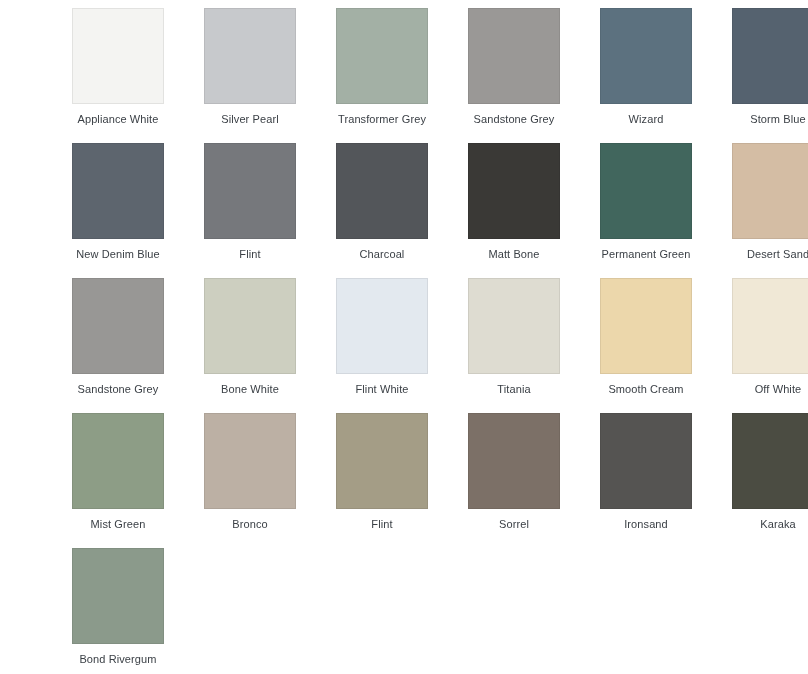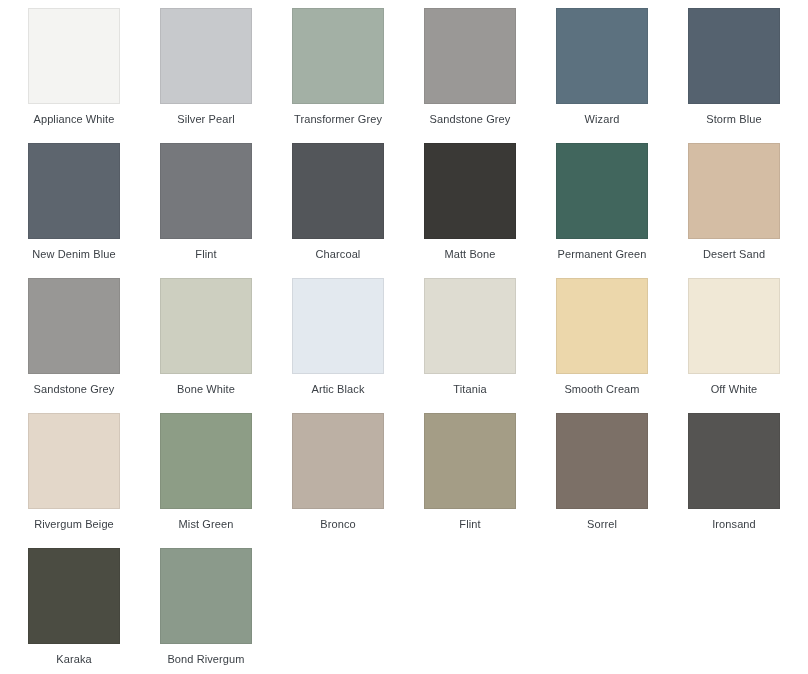--- a/index.html
+++ b/index.html
@@ -23,21 +23,21 @@
     align-content: start;
     padding-left: 28px;
     padding-top: 8px;
     box-sizing: border-box;
   }
   .swatch-cell {
     width: 136px;
     height: 135px;
     display: flex;
     flex-direction: column;
-    align-items: flex-start;
+    align-items: flex-end;
     box-sizing: border-box;
   }
   .swatch-chip {
     width: 92px;
     height: 96px;
     display: block;
     box-sizing: border-box;
     border: 1px solid rgba(0, 0, 0, 0.07);
   }
   .swatch-label {
@@ -106,37 +106,33 @@
     <div class="swatch-cell">
       <div class="swatch-chip" style="background-color: rgb(152, 151, 149);"></div>
       <div class="swatch-label">Sandstone Grey</div>
     </div>
     <div class="swatch-cell">
       <div class="swatch-chip" style="background-color: rgb(205, 207, 192);"></div>
       <div class="swatch-label">Bone White</div>
     </div>
     <div class="swatch-cell">
       <div class="swatch-chip" style="background-color: rgb(227, 233, 239);"></div>
-      <div class="swatch-label">Artic Black</div>
+      <div class="swatch-label">Flint White</div>
     </div>
     <div class="swatch-cell">
       <div class="swatch-chip" style="background-color: rgb(222, 220, 209);"></div>
       <div class="swatch-label">Titania</div>
     </div>
     <div class="swatch-cell">
       <div class="swatch-chip" style="background-color: rgb(236, 215, 171);"></div>
       <div class="swatch-label">Smooth Cream</div>
     </div>
     <div class="swatch-cell">
       <div class="swatch-chip" style="background-color: rgb(240, 232, 214);"></div>
       <div class="swatch-label">Off White</div>
-    </div>
-    <div class="swatch-cell">
-      <div class="swatch-chip" style="background-color: rgb(227, 215, 201);"></div>
-      <div class="swatch-label">Rivergum Beige</div>
     </div>
     <div class="swatch-cell">
       <div class="swatch-chip" style="background-color: rgb(141, 157, 134);"></div>
       <div class="swatch-label">Mist Green</div>
     </div>
     <div class="swatch-cell">
       <div class="swatch-chip" style="background-color: rgb(188, 176, 164);"></div>
       <div class="swatch-label">Bronco</div>
     </div>
     <div class="swatch-cell">

